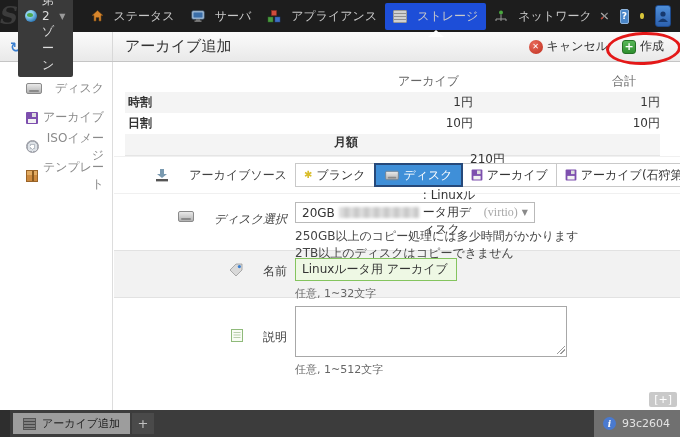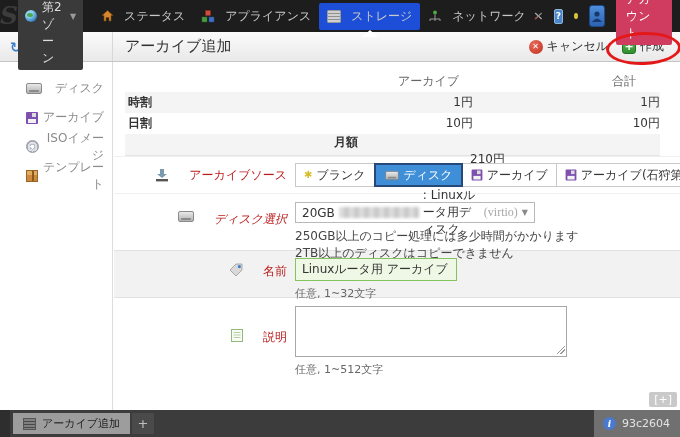--- a/index.html
+++ b/index.html
@@ -84,21 +84,21 @@
   .p-row.last{border-bottom:1px solid #e5e5e5;flex-direction:column;}
   .p-label{width:120px;font-weight:bold;padding-left:3px;}
   .p-archive{width:225px;text-align:right;box-sizing:border-box;}
   .p-total{flex:1;text-align:right;box-sizing:border-box;}
   .p-row.head .p-archive{padding-right:14px;}
   .p-row.head .p-total{padding-right:24px;}
   .p-row.head .p-label{font-weight:normal;}
 
   
   .f-row{display:flex;border-top:1px solid #f0f0f0;box-sizing:border-box;}
-  .f-label{width:173px;display:flex;justify-content:flex-end;align-items:center;gap:20px;color:#b91c1c;flex:none;}
+  .f-label{width:173px;display:flex;justify-content:flex-end;align-items:center;gap:20px;color:#404040;flex:none;}
   .f-field{padding-left:8px;}
   .r-source{height:37px;align-items:center;}
   .r-source .f-field{display:flex;align-items:center;}
   .r-disk{height:57px;}
   .r-disk .f-label{align-items:flex-start;padding-top:17px;font-style:italic;}
   .r-disk .f-field{padding-top:8px;}
   .r-name{height:48px;background:#f2f2f2;border-top:1px solid #e2e2e2;border-bottom:1px solid #e2e2e2;}
   .r-name .f-label{align-items:flex-start;padding-top:12px;}
   .r-name .f-field{padding-top:7px;}
   .r-desc{height:92px;border-top:none;}
@@ -158,20 +158,29 @@
       <span class="i-globe"></span>
       <span>石狩第2ゾーン</span>
       <span class="car">▼</span>
     </div>
     <div class="nav">
       <div class="nav-item">
         <svg width="13" height="12" viewBox="0 0 13 12">
             <path d="M6.5 0.5 L12 5.5 H10 V11 H8 V7.5 H5 V11 H3 V5.5 H1 Z" fill="#d8862c" stroke="#7a4a14" stroke-width="0.6"></path>
           </svg>
         <span>ステータス</span>
+      </div>
+      <div class="nav-item">
+        <svg width="14" height="12" viewBox="0 0 14 12">
+            <rect x="1" y="1" width="12" height="8" rx="1" fill="#cfe2f4" stroke="#5a7a9a"></rect>
+            <rect x="2.3" y="2.3" width="9.4" height="5.4" fill="#3a6ea8"></rect>
+            <rect x="5" y="9.4" width="4" height="1.2" fill="#888"></rect>
+            <rect x="3.5" y="10.6" width="7" height="1" fill="#aaa"></rect>
+          </svg>
+        <span>サーバ</span>
       </div>
       <div class="nav-item">
         <svg width="14" height="13" viewBox="0 0 14 13">
             <rect x="4.5" y="0.5" width="5" height="5" fill="#d04c3c" stroke="#8a2a20" stroke-width="0.5"></rect>
             <rect x="1" y="7" width="5" height="5" fill="#4a9a40" stroke="#2a6a20" stroke-width="0.5"></rect>
             <rect x="8" y="7" width="5" height="5" fill="#3f6fc4" stroke="#24488a" stroke-width="0.5"></rect>
           </svg>
         <span>アプライアンス</span>
       </div>
       <div class="nav-item active">

